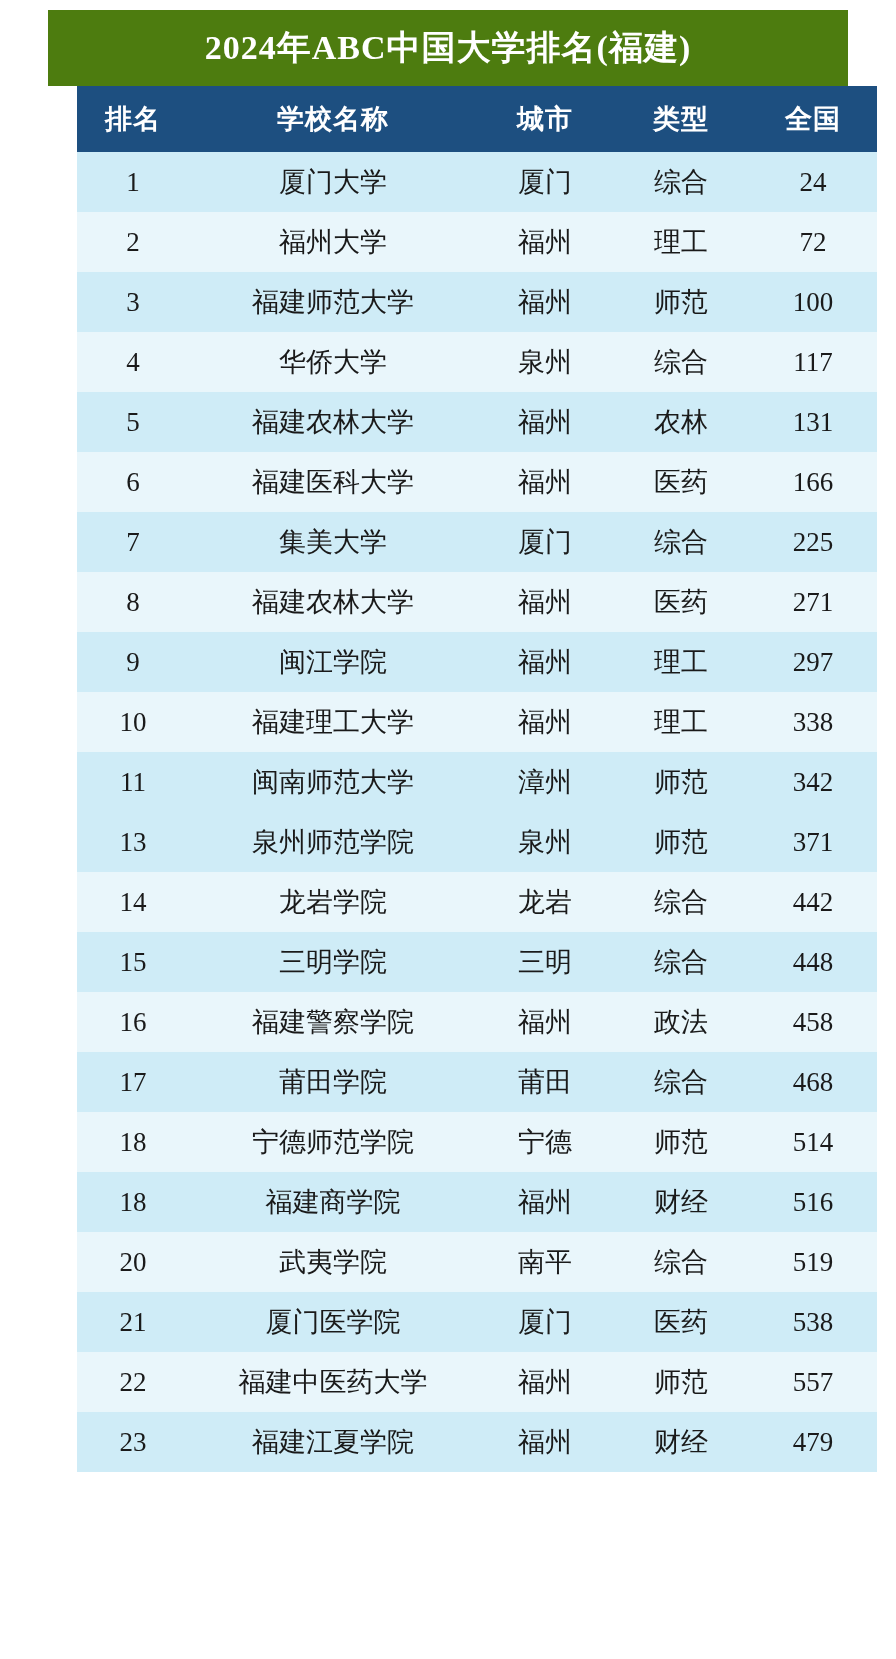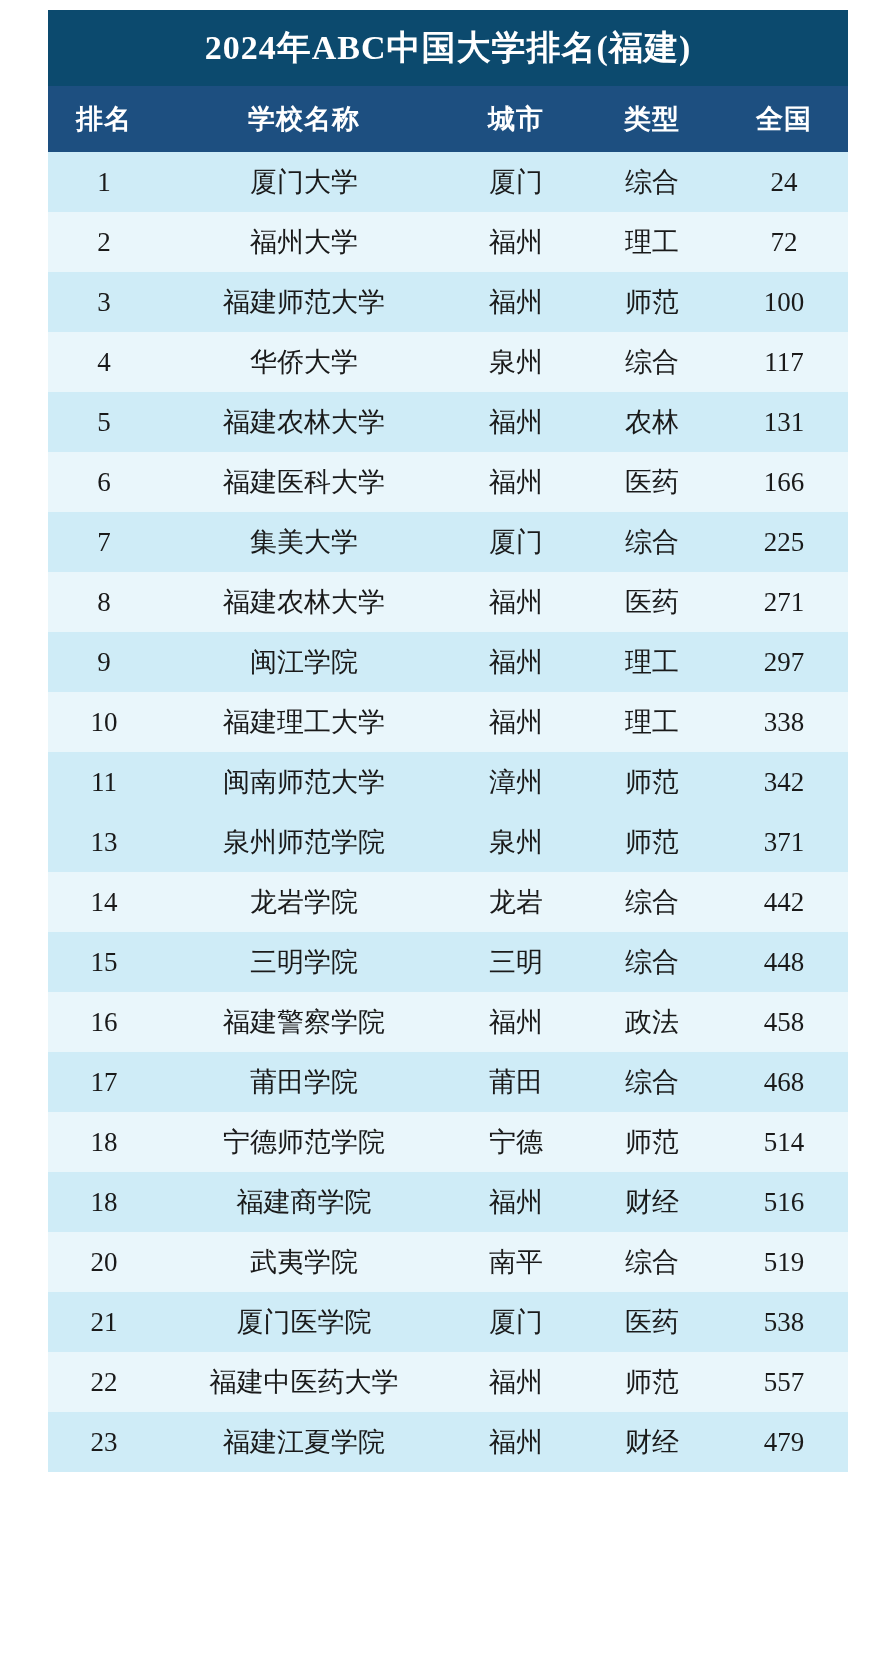--- a/index.html
+++ b/index.html
@@ -18,34 +18,35 @@
     height: 1659px;
     background: #ffffff;
     box-sizing: border-box;
     padding: 10px 48px 0 48px;
   }
   .table-wrap {
     width: 800px;
     margin: 0 auto;
   }
   .title-bar {
-    background: #0c4a6e;
+    background: #4d7c0f;
     color: #ffffff;
     text-align: center;
     font-size: 34px;
     font-weight: bold;
     letter-spacing: 1px;
     height: 76px;
     line-height: 76px;
     white-space: nowrap;
   }
   table {
     border-collapse: collapse;
     width: 100%;
     table-layout: fixed;
+    margin-left: 29px;
   }
   thead th {
     background: #1d4f80;
     color: #ffffff;
     font-size: 27px;
     font-weight: bold;
     height: 64px;
     text-align: center;
     letter-spacing: 1px;
   }

